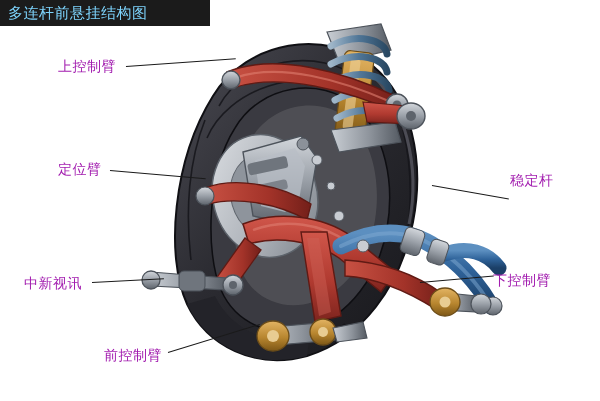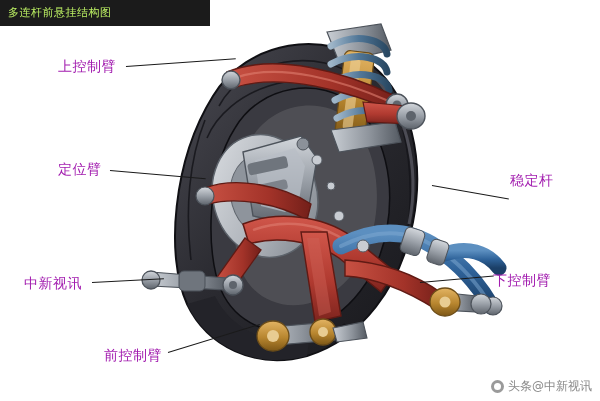--- a/index.html
+++ b/index.html
@@ -24,23 +24,23 @@
     left: 0;
     top: 0;
     width: 210px;
     height: 26px;
     background: #1b1b1b;
   }
   #title-text {
     position: absolute;
     left: 8px;
     top: 4px;
-    font-size: 11px;
+    font-size: 15px;
     line-height: 18px;
-    color: #bef264;
+    color: #7dd3fc;
     letter-spacing: 0.5px;
     white-space: nowrap;
   }
 
   
   .callout {
     position: absolute;
     font-size: 14px;
     line-height: 16px;
     color: #a21caf;
@@ -297,18 +297,14 @@
   <div class="leader" style="left:432px; top:185px; width:78px; transform: rotate(10deg);"></div>
   <div class="leader" style="left:420px; top:282px; width:74px; transform: rotate(-5deg);"></div>
 
   <div class="callout" style="left:58px; top:58px;">上控制臂</div>
   <div class="callout" style="left:58px; top:161px;">定位臂</div>
   <div class="callout" style="left:24px; top:275px;">中新视讯</div>
   <div class="callout" style="left:104px; top:347px;text-align:right;">前控制臂</div>
   <div class="callout" style="left:510px; top:172px;">稳定杆</div>
   <div class="callout" style="left:493px; top:272px;">下控制臂</div>
 
-  <div id="watermark">
-    <span id="watermark-logo"></span>
-    <span>头条@中新视讯</span>
-  </div>
 
 </div>
 
 </body></html>

